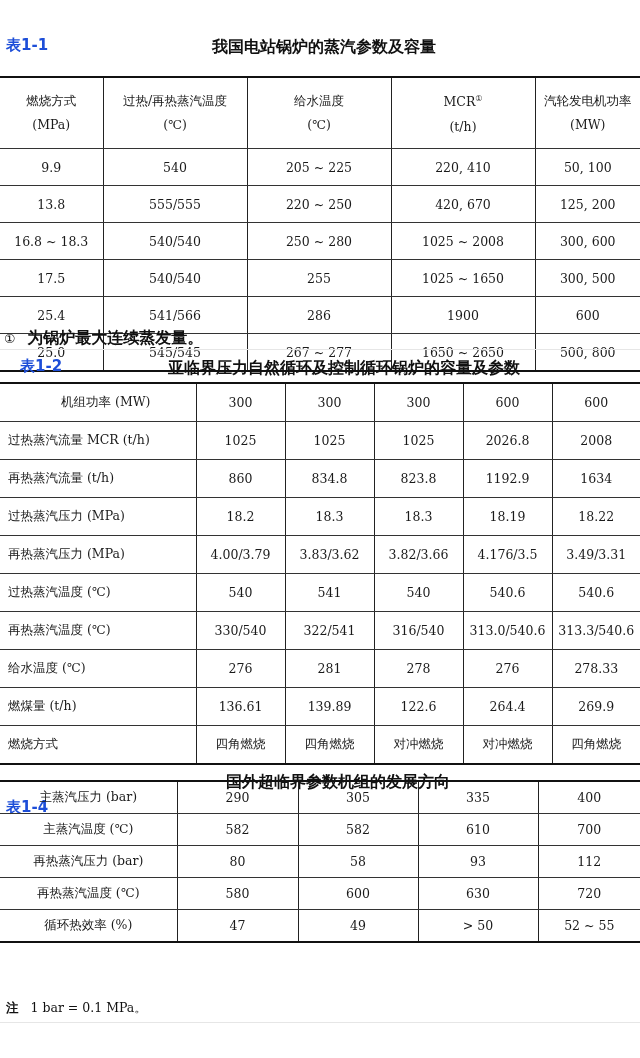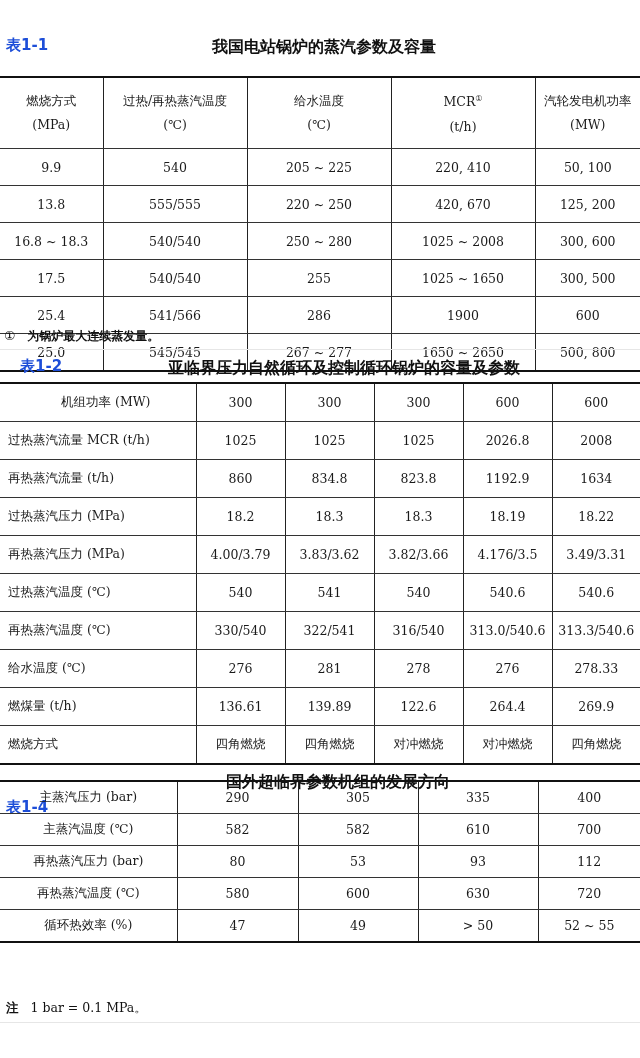--- a/index.html
+++ b/index.html
@@ -100,21 +100,21 @@
     <td>25.0</td>
         <td>545/545</td>
         <td>267 ~ 277</td>
         <td>1650 ~ 2650</td>
         <td>500, 800</td>
   </tr>
 </tbody>
   </table>
 
 <div class="note" style="left:4px;top:328px;">
-  <span class="mk" style="font-weight:normal;">①</span><span style="font-family:'DejaVu Sans','Liberation Sans',sans-serif;font-weight:bold;font-size:12px;">为锅炉最大连续蒸发量。</span>
+  <span class="mk" style="font-weight:normal;">①</span><span style="font-family:'DejaVu Sans','Liberation Sans',sans-serif;font-weight:bold;font-size:16px;">为锅炉最大连续蒸发量。</span>
 </div>
 <div class="faint" style="top:349px;"></div>
 
 <div class="caption" style="left:20px;top:357px;">表1-2</div>
 <div class="title" style="left:168px;top:358px;">亚临界压力自然循环及控制循环锅炉的容量及参数</div>
 
 <table class="t2">
   <colgroup>
       <col style="width:196px">
       <col style="width:89px">
@@ -229,21 +229,21 @@
   <tr>
     <td>主蒸汽温度 (℃)</td>
         <td>582</td>
         <td>582</td>
         <td>610</td>
         <td>700</td>
   </tr>
   <tr>
     <td>再热蒸汽压力 (bar)</td>
         <td>80</td>
-        <td>53</td>
+        <td>58</td>
         <td>93</td>
         <td>112</td>
   </tr>
   <tr>
     <td>再热蒸汽温度 (℃)</td>
         <td>580</td>
         <td>600</td>
         <td>630</td>
         <td>720</td>
   </tr>

